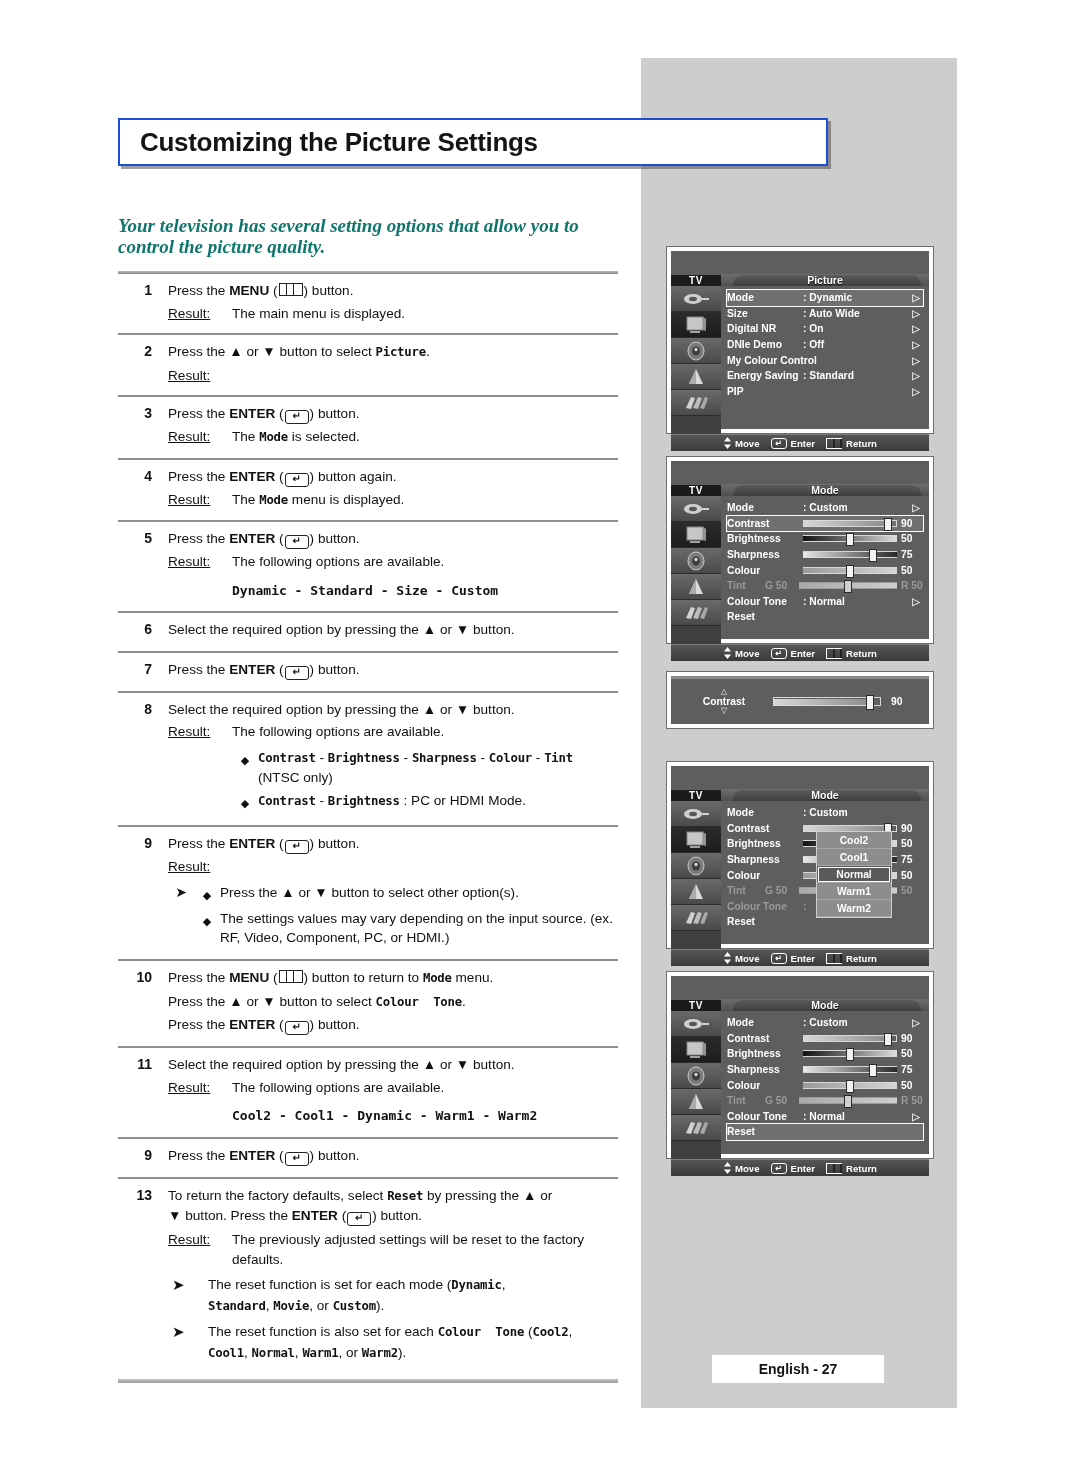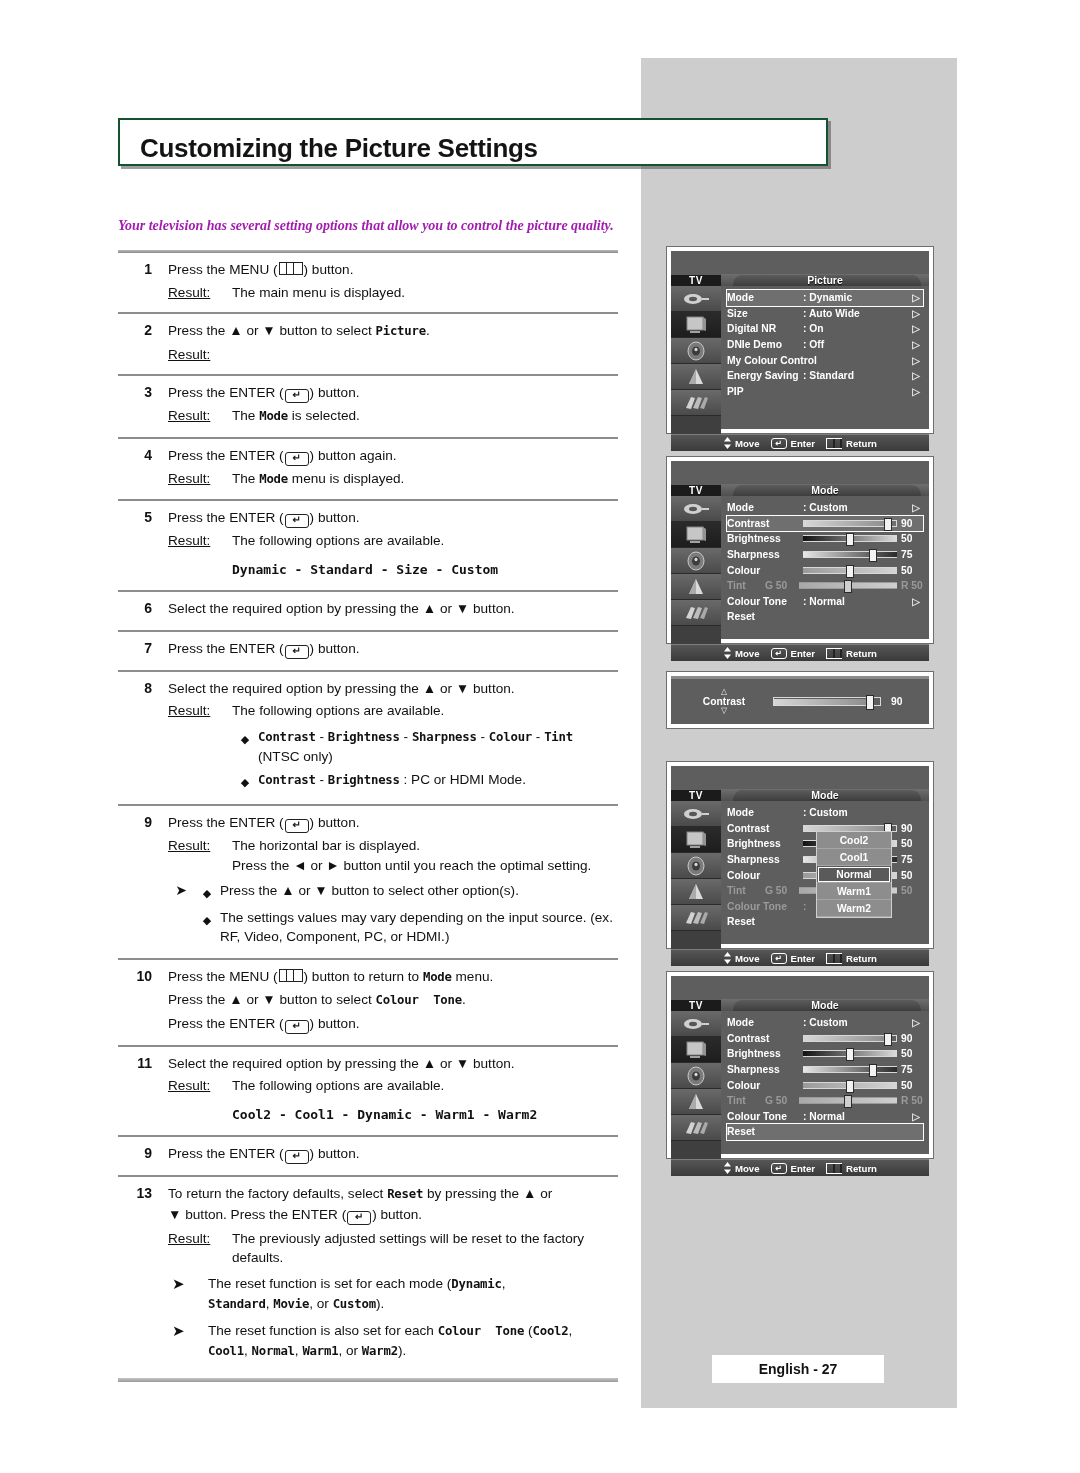--- a/index.html
+++ b/index.html
@@ -9,55 +9,55 @@
     position:relative;overflow:hidden;
   }
   
   .gray-panel{
     position:absolute;left:641px;top:58px;width:316px;height:1350px;
     background:#cdcdcd;
   }
   
   .title-box{
     position:absolute;left:118px;top:118px;width:706px;height:44px;
-    background:#ffffff;border:2px solid #14532d;
+    background:#ffffff;border:2px solid #1d4ed8;
     box-shadow:3px 3px 0 rgba(80,80,80,.55);
-    display:flex;align-items:flex-end;
+    display:flex;align-items:center;
   }
   .title-box .t{
     font-size:26px;font-weight:bold;color:#141414;padding-left:20px;
     letter-spacing:-0.3px;
   }
   
   .content{
     position:absolute;left:118px;top:215px;width:500px;
   }
   .intro{
     font-family:"Liberation Serif",serif;
-    font-style:italic;font-weight:bold;font-size:14px;color:#a21caf;
+    font-style:italic;font-weight:bold;font-size:19px;color:#0f766e;
     line-height:21px;margin-bottom:14px;
   }
   .rule{height:2px;background:#8d8d8d;margin:0;}
   .rule.top{height:3px;background:linear-gradient(#b9b9b9,#8a8a8a);}
   .rule.bot{height:4px;background:linear-gradient(#c4c4c4,#9a9a9a);}
   .step{
     display:flex;padding:7px 0 8px 0;
   }
   .step .num{
     width:34px;flex:0 0 34px;font-size:14px;font-weight:bold;color:#111;
     text-align:right;padding-right:16px;padding-top:1px;
   }
   .step .body{flex:1;font-size:13.6px;color:#111;line-height:19.5px;}
   .line{margin:0 0 3px 0;}
   .res{display:flex;margin:1px 0 2px 0;}
   .res .lbl{
     width:64px;flex:0 0 64px;text-decoration:underline;
   }
   .res .txt{flex:1;}
-  b.k{font-weight:normal;}
+  b.k{font-weight:bold;}
   .mono{
     font-family:"DejaVu Sans Mono","Liberation Mono",monospace;
     font-weight:bold;font-size:12.3px;letter-spacing:-0.2px;
   }
   .opts{
     margin:9px 0 3px 64px;font-family:"DejaVu Sans Mono","Liberation Mono",monospace;
     font-weight:bold;font-size:13px;letter-spacing:0px;color:#111;
   }
   .bullets{margin:6px 0 0 0;}
   .bul{display:flex;margin:4px 0;}
@@ -288,24 +288,20 @@
     </div>
   </div>
   <div class="rule"></div>
 
   <div class="step">
     <div class="num">9</div>
     <div class="body">
       <div class="line">Press the <b class="k">ENTER</b> (<span class="enter-glyph"><span>↵</span></span>) button.</div>
       <div class="res">
           <div class="lbl">Result:</div>
-        <div class="txt">
-          <div>The horizontal bar is displayed.</div>
-          <div>Press the ◄ or ► button until you reach the optimal setting.</div>
-        </div>
       </div>
       <div class="bullets">
         <div class="bul">
           <div class="di" style="font-size:14px;padding-top:0;">➤</div>
           <div class="di">◆</div>
           <div class="bt">Press the ▲ or ▼ button to select other option(s).</div>
         </div>
         <div class="bul">
           <div class="di"></div>
           <div class="di">◆</div>

